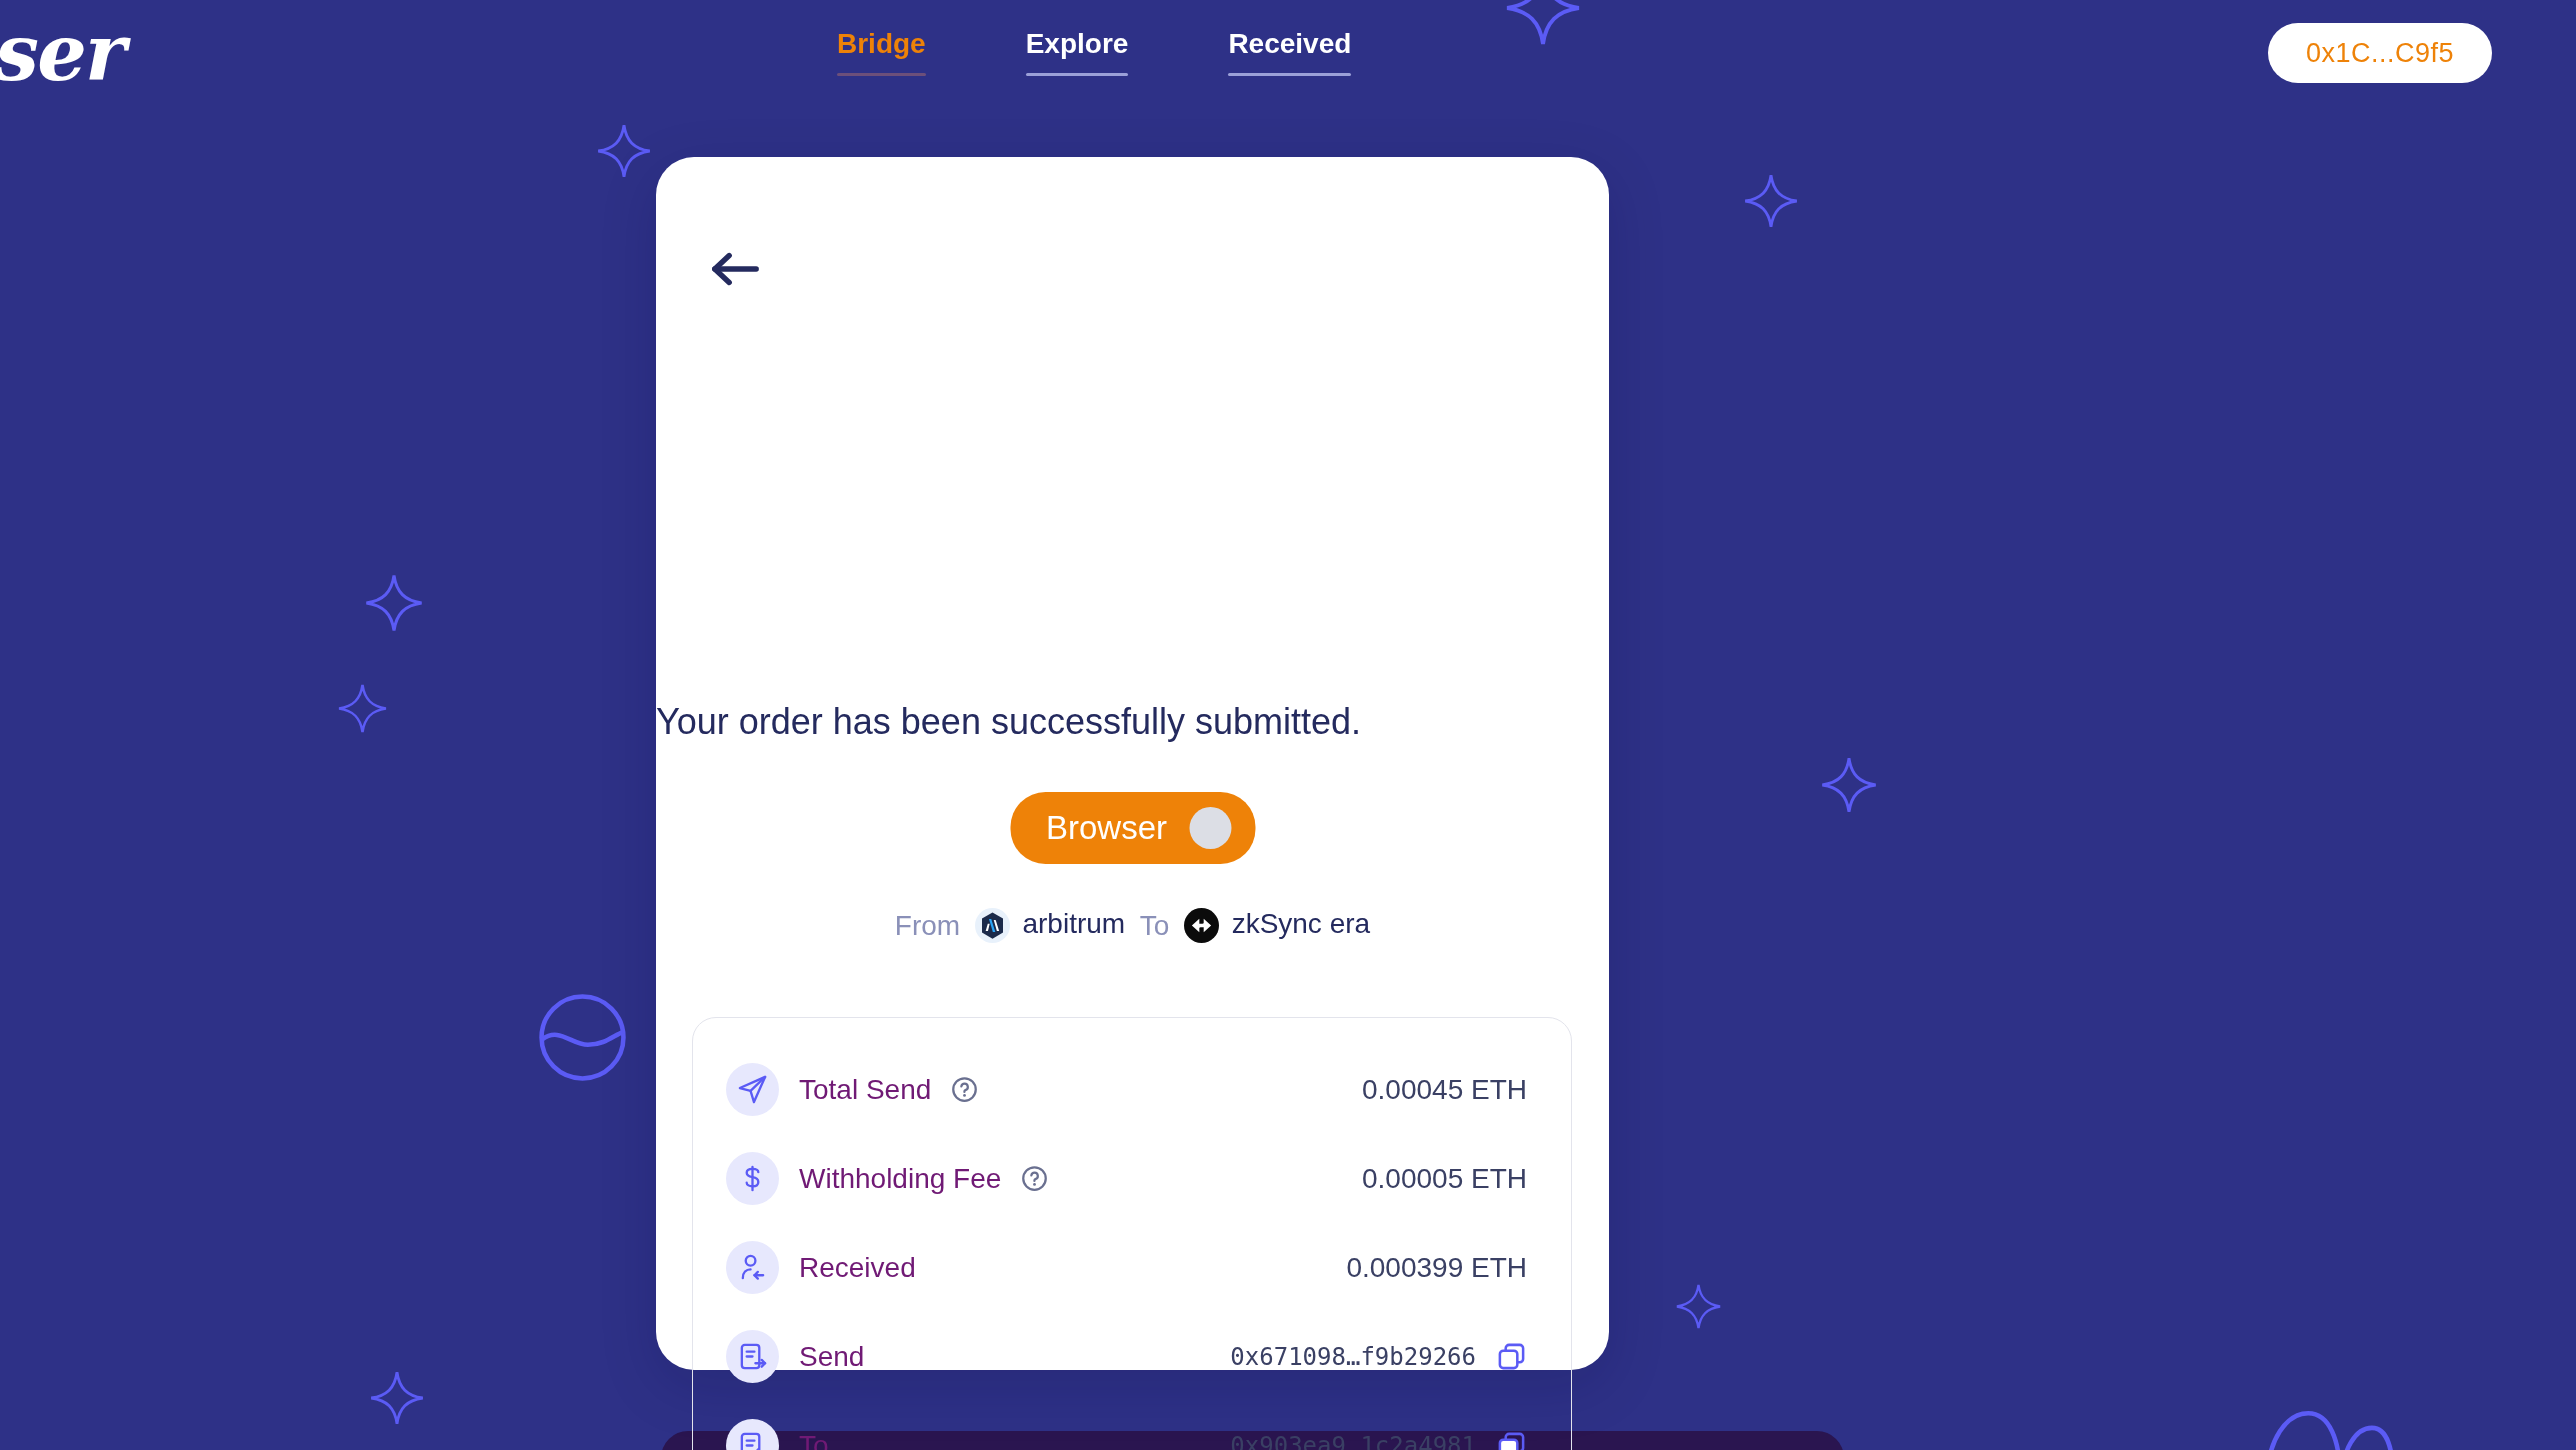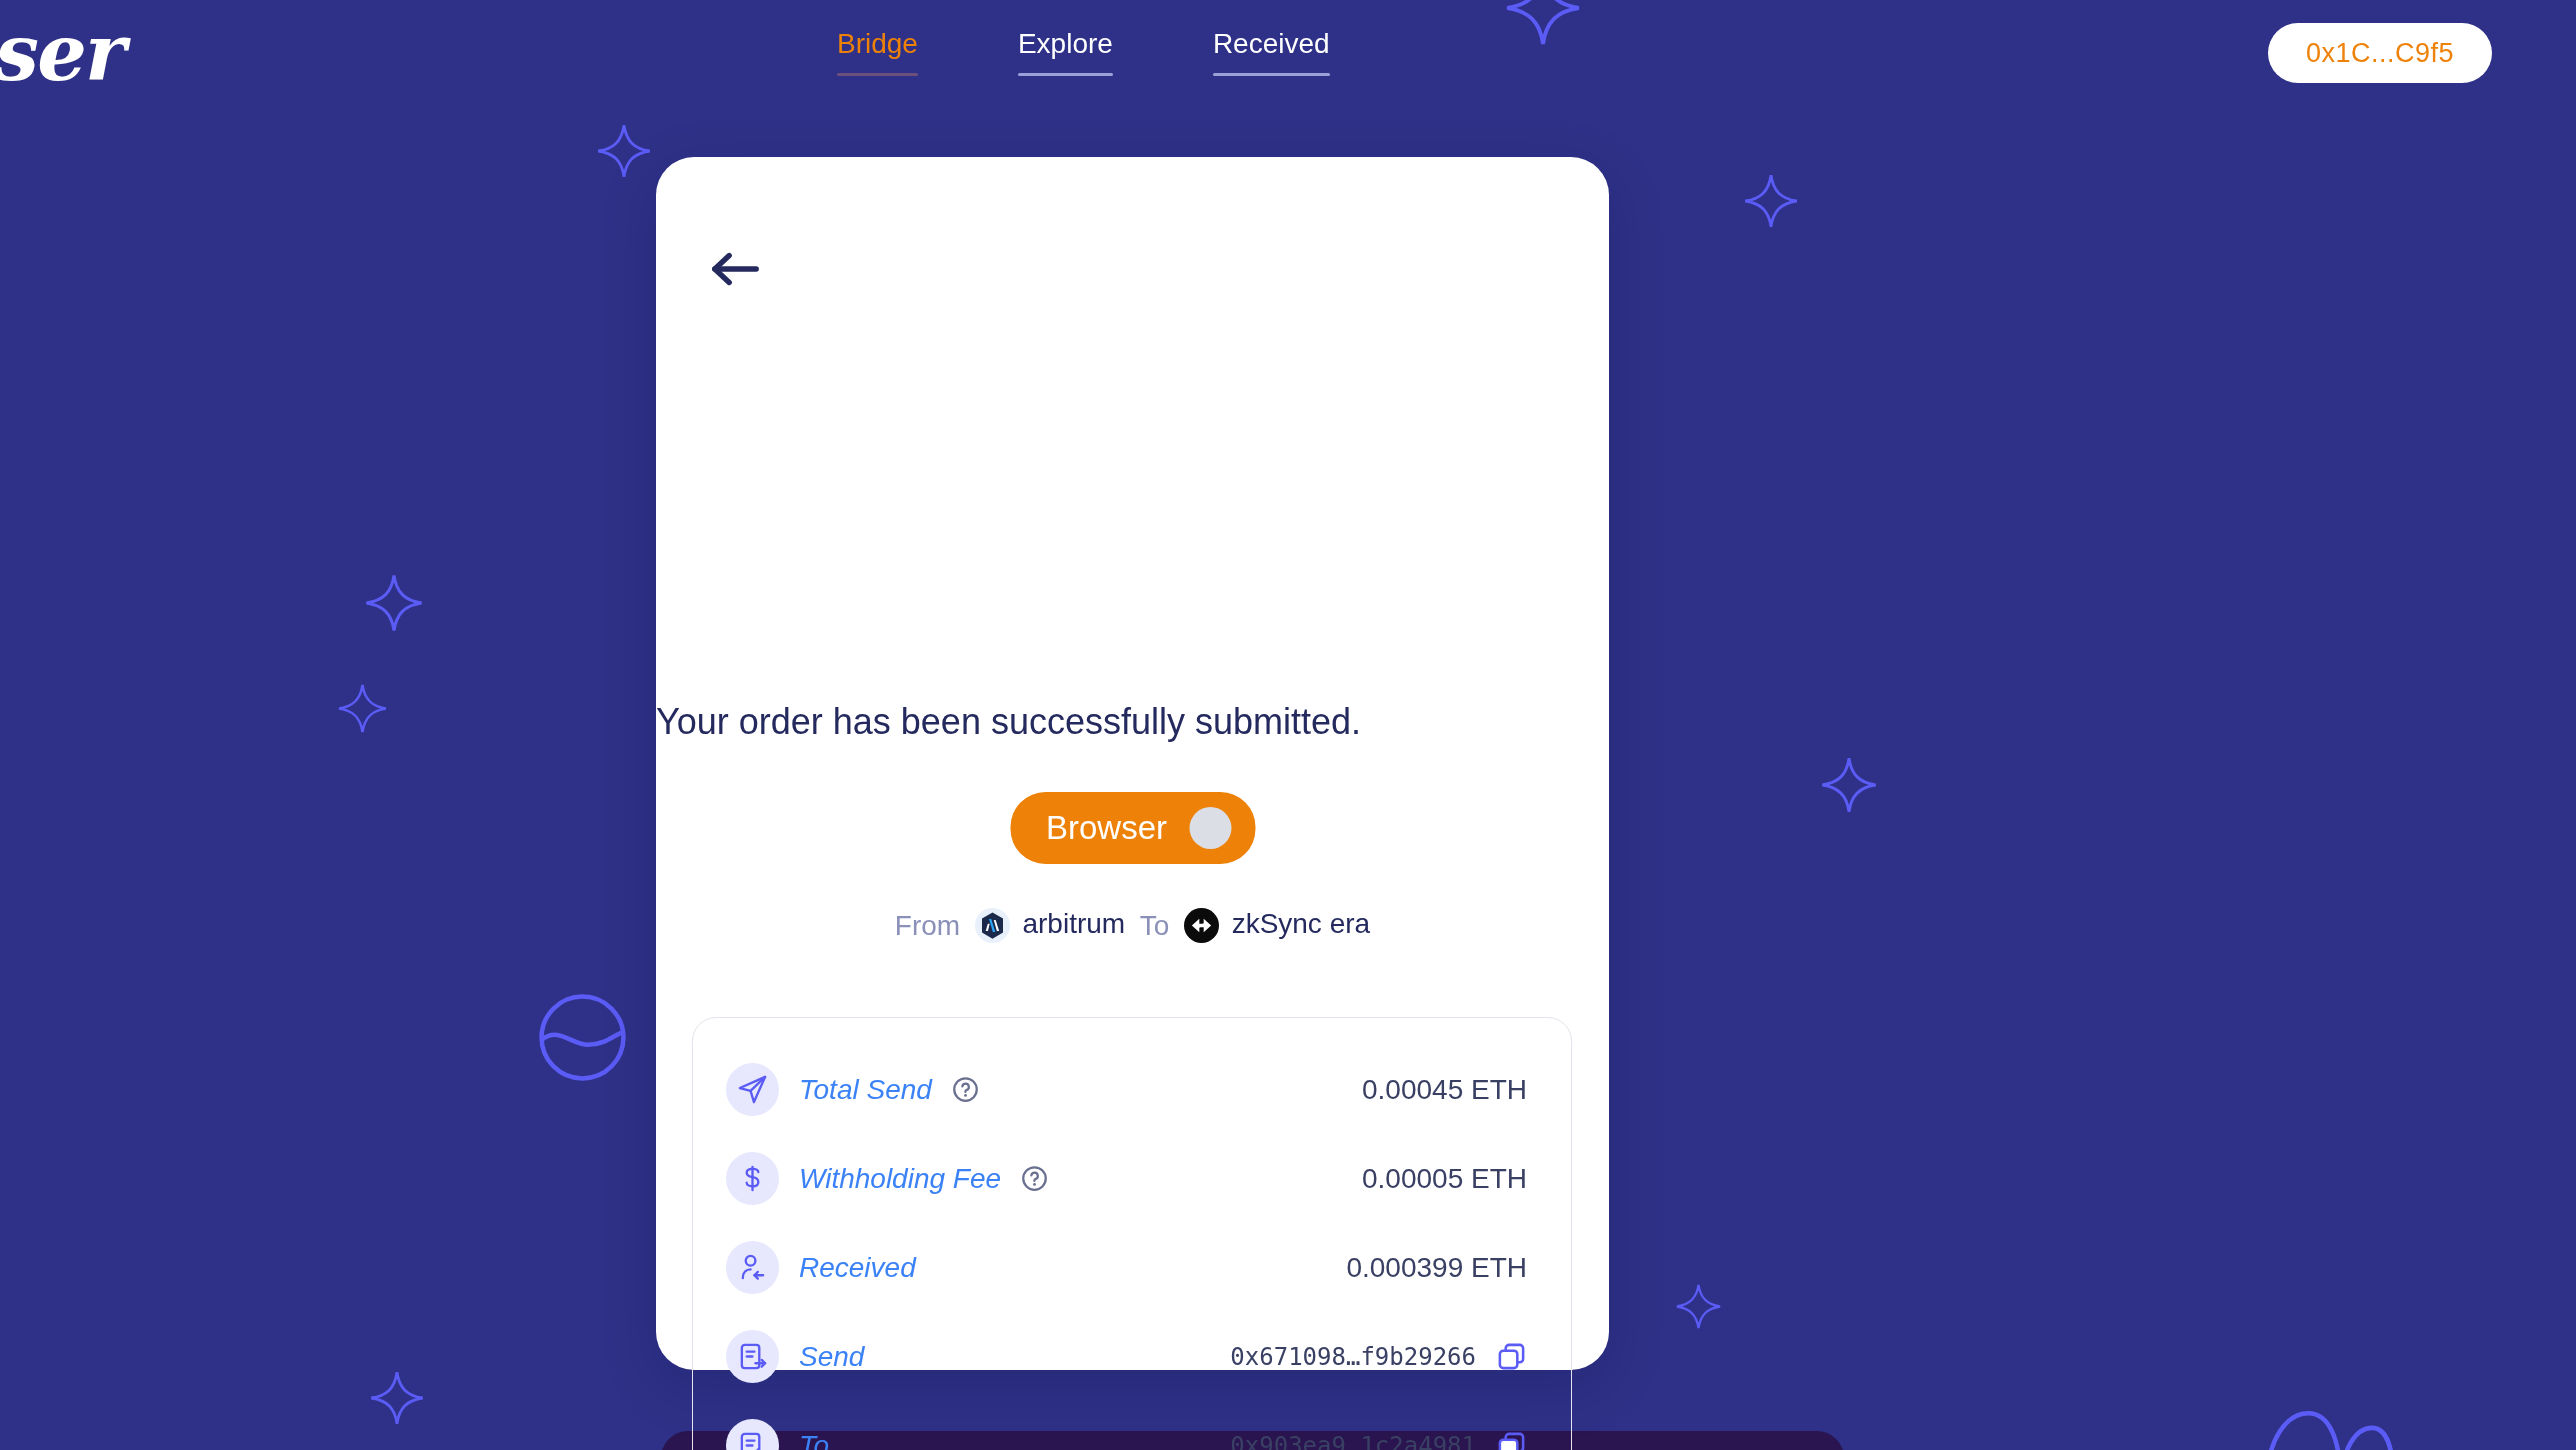--- a/index.html
+++ b/index.html
@@ -56,20 +56,21 @@
     top: 27px;
     display: flex;
     align-items: flex-start;
     gap: 100px;
   }
   .nav-item {
     display: flex;
     flex-direction: column;
     align-items: center;
     cursor: pointer;
+    font-weight: bold;
   }
   .nav-label {
     font-size: 28px;
     line-height: 33px;
     color: #FFFFFF;
     white-space: nowrap;
   }
   .nav-item.active .nav-label { color: #EE8208; }
   .nav-underline {
     margin-top: 12.7px;
@@ -209,23 +210,22 @@
     height: 53px;
     border-radius: 50%;
     background: #E7E8FD;
     display: flex;
     align-items: center;
     justify-content: center;
     flex: 0 0 auto;
   }
   .detail-label {
     font-size: 28px;
-    color: #3b82f6;
-    white-space: nowrap;
-    font-style: italic;
+    color: #701a75;
+    white-space: nowrap;
   }
   .help-icon { flex: 0 0 auto; display: block; }
   .detail-value {
     font-size: 28px;
     color: #3A4064;
     white-space: nowrap;
     margin-left: auto;
   }
   .detail-value.mono {
     font-family: "DejaVu Sans Mono", monospace;

